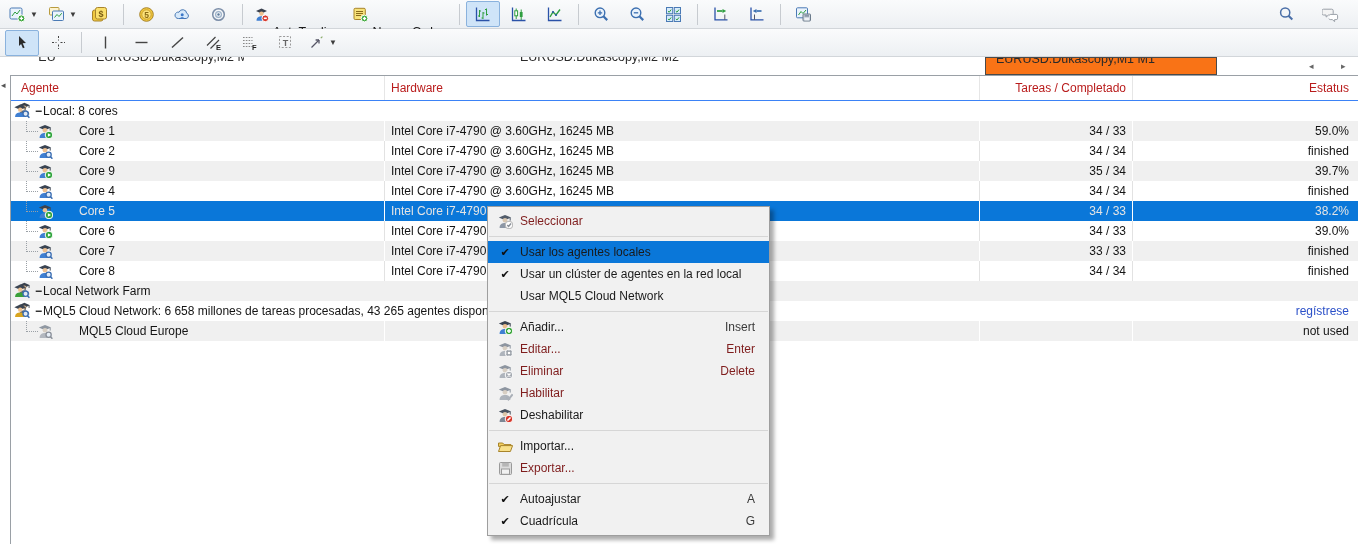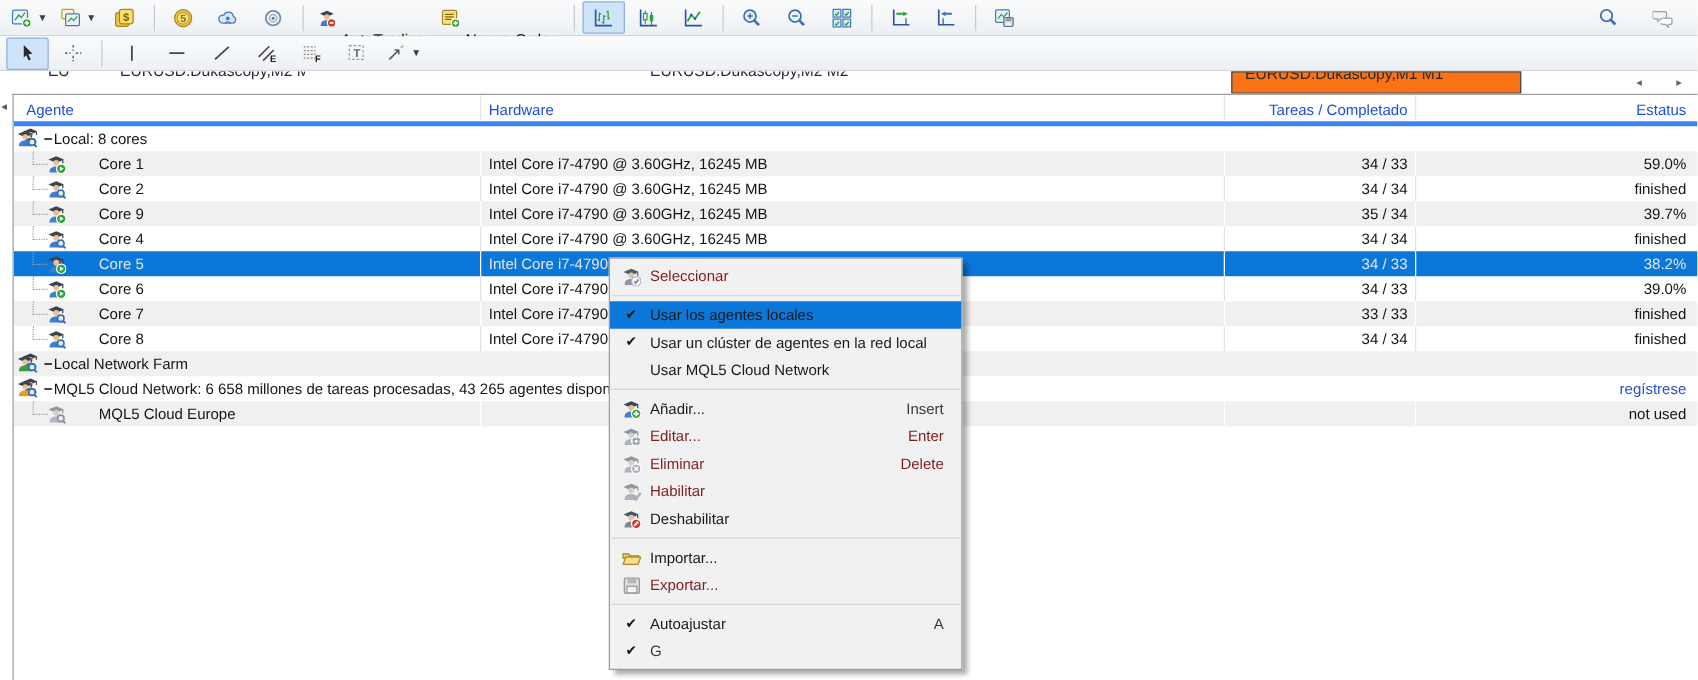--- a/index.html
+++ b/index.html
@@ -27,22 +27,22 @@
   .tabfrag{position:absolute;top:0;height:17px;overflow:hidden;color:#2a2a2a;}
   .tabfrag>span{display:block;margin-top:-7px;font-size:12.5px;white-space:nowrap;}
   .tabactive{position:absolute;top:0;height:16px;border:1px solid #4a4a4a;background:#f97316;
              overflow:hidden;padding:0 10px;}
   .tabactive>span{display:block;margin-top:-6px;font-size:12.5px;white-space:nowrap;color:#2a2a2a;}
   .tabarrow{position:absolute;top:5px;color:#666;font-size:9px;line-height:9px;}
   
   .panel{position:absolute;left:10px;top:75px;right:0;bottom:0;background:#fff;
          border-top:1px solid #9aa0a6;border-left:1px solid #9aa0a6;overflow:hidden;}
   .edge-arrow{position:absolute;left:1px;top:81px;font-size:9px;color:#555;line-height:9px;}
-  .hdr{position:relative;height:25px;box-sizing:border-box;border-bottom:4px solid #3b82f6;
-       color:#1d4ed8;line-height:24px;}
+  .hdr{position:relative;height:25px;box-sizing:border-box;border-bottom:1px solid #3b82f6;
+       color:#b91c1c;line-height:24px;}
   .row{position:relative;height:20px;line-height:20px;white-space:nowrap;color:#141414;}
   .row.shaded{background:#f0f0f0;}
   .row.sel{color:#e5e5e5;}
   .cell{position:absolute;top:0;height:100%;box-sizing:border-box;overflow:hidden;}
   .c1{left:0;width:373px;}
   .c2{left:373px;width:595px;padding-left:6px;}
   .c3{left:968px;width:153px;text-align:right;padding-right:6px;}
   .c4{left:1121px;right:0;text-align:right;padding-right:9px;}
   .row.child .c2,.row.child .c3,.row.child .c4{border-left:1px solid #e2e2e2;}
   .row.child.shaded .c2,.row.child.shaded .c3,.row.child.shaded .c4{border-left-color:#fff;}
@@ -706,15 +706,16 @@
       <span class="ic">
         <span class="chk">✔</span>
       </span>
       <span class="lab">Autoajustar</span>
       <span class="sc">A</span>
     </div>
     <div class="mi">
       <span class="ic">
         <span class="chk">✔</span>
       </span>
+      <span class="lab">Cuadrícula</span>
       <span class="sc">G</span>
     </div>
   </div>
 
 </body></html>

